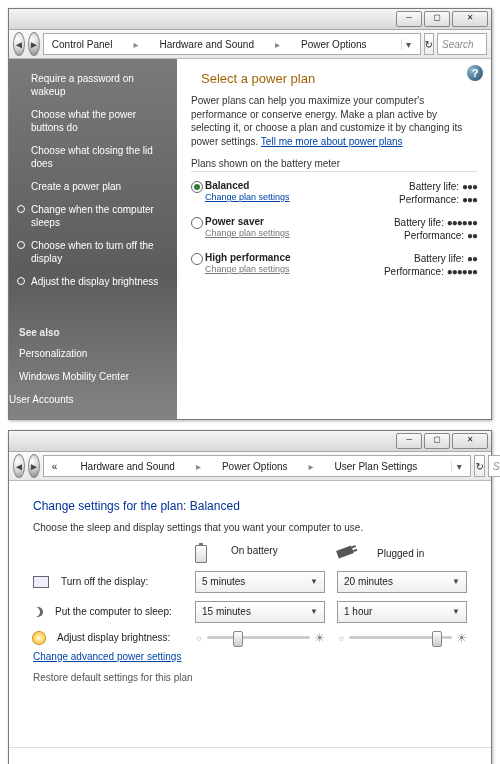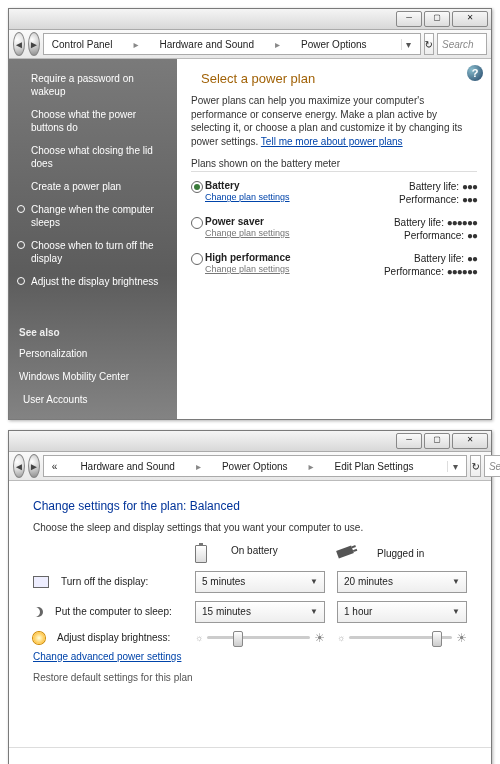--- a/index.html
+++ b/index.html
@@ -90,34 +90,34 @@
       <div class="side-item">Choose what the power buttons do</div>
       <div class="side-item">Choose what closing the lid does</div>
       <div class="side-item">Create a power plan</div>
       <div class="side-item bullet">Change when the computer sleeps</div>
       <div class="side-item bullet">Choose when to turn off the display</div>
       <div class="side-item bullet">Adjust the display brightness</div>
       <div class="side-spacer"></div>
       <div class="side-head">See also</div>
       <div class="side-item" style="padding-left:10px">Personalization</div>
       <div class="side-item" style="padding-left:10px">Windows Mobility Center</div>
-      <div class="side-item" style="padding-left:14px">User Accounts</div>
+      <div class="side-item" style="padding-left:0">User Accounts</div>
     </div>
     <div class="main">
       <div class="helpicon">?</div>
       <h1>Select a power plan</h1>
       <div class="desc">
         <span>Power plans can help you maximize your computer's performance or conserve energy. Make a plan active by selecting it, or choose a plan and customize it by changing its power settings. </span><span class="link">Tell me more about power plans</span>
       </div>
       <div class="subhead">Plans shown on the battery meter</div>
       <div id="plans">
           <div class="plan">
             <div class="plan-left">
               <span class="radio sel"></span>
-              <div class="plan-name">Battery</div>
+              <div class="plan-name">Balanced</div>
               <div class="plan-link">Change plan settings</div>
             </div>
             <div class="plan-right">
               <div><span>Battery life: </span><span class="dots">●●●</span></div>
               <div><span>Performance: </span><span class="dots">●●●</span></div>
             </div>
           </div>
           <div class="plan">
             <div class="plan-left">
               <span class="radio"></span>
@@ -153,21 +153,21 @@
   </div>
   <div class="navbar">
     <div class="navbtn">◄</div>
     <div class="navbtn fwd">►</div>
     <div class="breadcrumb">
       <span class="bc-seg">«</span>
       <span class="bc-seg">Hardware and Sound</span>
         <span class="bc-arrow">▸</span>
       <span class="bc-seg">Power Options</span>
         <span class="bc-arrow">▸</span>
-      <span class="bc-seg">Edit Plan Settings</span>
+      <span class="bc-seg">User Plan Settings</span>
       <span style="flex:1"></span>
       <span class="bc-drop">▾</span>
     </div>
     <div class="refresh">↻</div>
     <div class="searchbox">Search</div>
   </div>
   <div class="content2">
     <h2>Change settings for the plan: Balanced</h2>
     <div class="desc">Choose the sleep and display settings that you want your computer to use.</div>
     <div class="grid">

